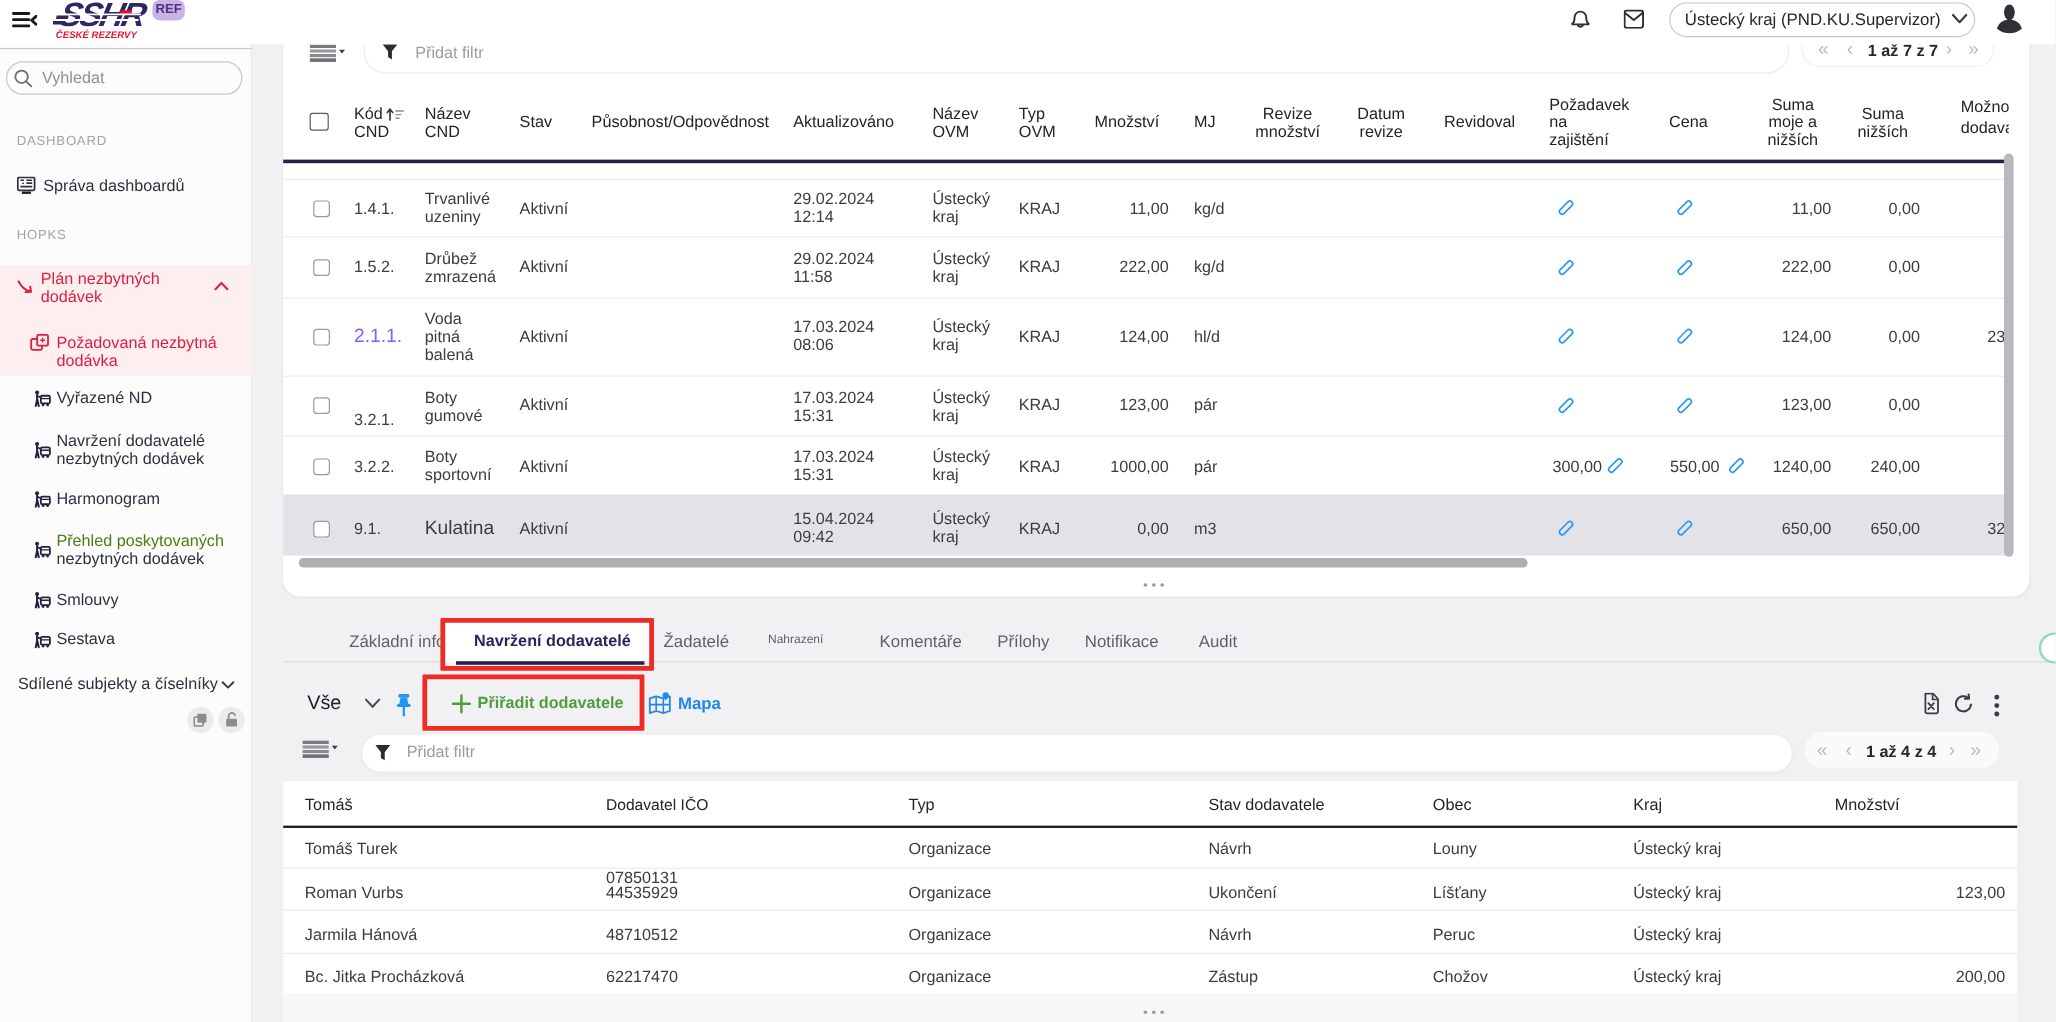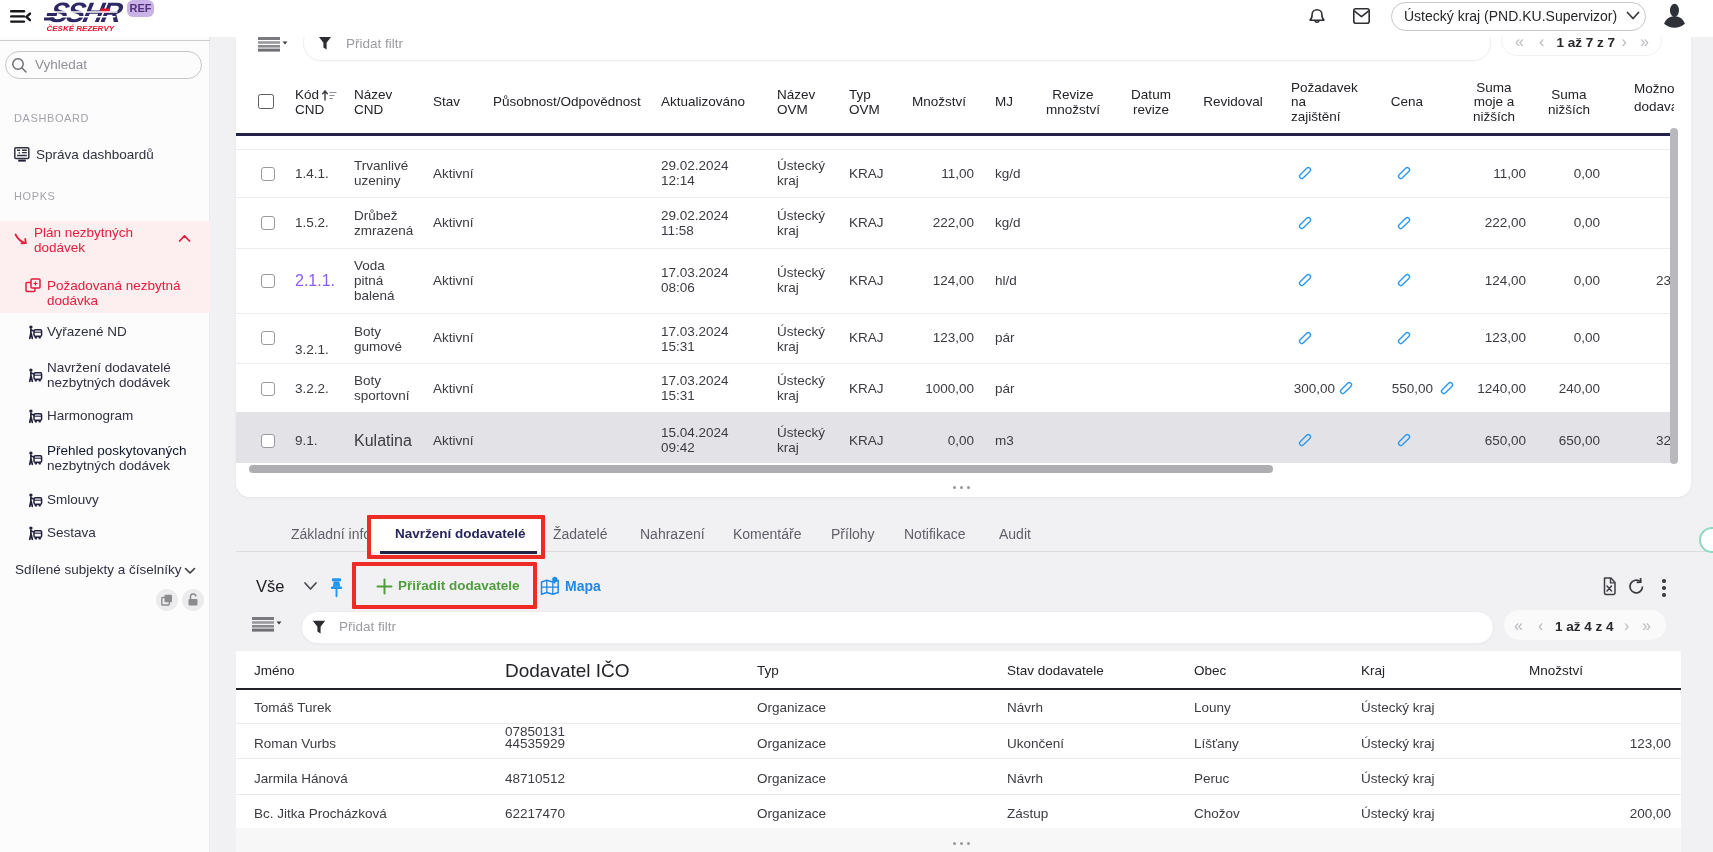--- a/index.html
+++ b/index.html
@@ -75,21 +75,21 @@
 <div style="position:absolute;font-size:13.5px;color:#2f3040;font-weight:normal;line-height:18.0px;white-space:nowrap;left:47px;top:407.0px;">Harmonogram</div>
 <svg style="position:absolute;left:28px;top:451px;" width="15" height="15" viewBox="0 0 15 15">
       <circle cx="2.9" cy="2.1" r="1.7" fill="#23233f"></circle>
       <path d="M2.9 4 L2.9 8.2 M2.9 8.2 L1.8 13.3 M3.1 8.2 L4.3 13.3" stroke="#23233f" stroke-width="1.7" stroke-linecap="round"></path>
       <path d="M3.3 5 L6 6.2" stroke="#23233f" stroke-width="1.4" stroke-linecap="round"></path>
       <rect x="6" y="4.8" width="7.6" height="6.4" rx="1.2" fill="none" stroke="#23233f" stroke-width="1.5"></rect>
       <path d="M6.2 7.2 L13.4 7.2" stroke="#23233f" stroke-width="1.1"></path>
       <circle cx="7.9" cy="12.4" r="1.2" fill="#23233f"></circle>
       <circle cx="11.7" cy="12.4" r="1.2" fill="#23233f"></circle>
     </svg>
-<div style="position:absolute;font-size:13.5px;color:#0f172a;font-weight:normal;line-height:18.0px;white-space:nowrap;left:47px;top:441.5px;">Přehled poskytovaných</div>
+<div style="position:absolute;font-size:13.5px;color:#4d7c0f;font-weight:normal;line-height:18.0px;white-space:nowrap;left:47px;top:441.5px;">Přehled poskytovaných</div>
 <div style="position:absolute;font-size:13.5px;color:#2f3040;font-weight:normal;line-height:18.0px;white-space:nowrap;left:47px;top:456.5px;">nezbytných dodávek</div>
 <svg style="position:absolute;left:28px;top:493px;" width="15" height="15" viewBox="0 0 15 15">
       <circle cx="2.9" cy="2.1" r="1.7" fill="#23233f"></circle>
       <path d="M2.9 4 L2.9 8.2 M2.9 8.2 L1.8 13.3 M3.1 8.2 L4.3 13.3" stroke="#23233f" stroke-width="1.7" stroke-linecap="round"></path>
       <path d="M3.3 5 L6 6.2" stroke="#23233f" stroke-width="1.4" stroke-linecap="round"></path>
       <rect x="6" y="4.8" width="7.6" height="6.4" rx="1.2" fill="none" stroke="#23233f" stroke-width="1.5"></rect>
       <path d="M6.2 7.2 L13.4 7.2" stroke="#23233f" stroke-width="1.1"></path>
       <circle cx="7.9" cy="12.4" r="1.2" fill="#23233f"></circle>
       <circle cx="11.7" cy="12.4" r="1.2" fill="#23233f"></circle>
     </svg>
@@ -306,21 +306,21 @@
 <div style="position:absolute;left:1670px;top:128px;width:7.5px;height:336px;background:#b9b9bd;border-radius:4px;"></div>
 <div style="position:absolute;left:953px;top:485.5px;width:3.4px;height:3.4px;background:#98989e;border-radius:50%;"></div>
 <div style="position:absolute;left:960px;top:485.5px;width:3.4px;height:3.4px;background:#98989e;border-radius:50%;"></div>
 <div style="position:absolute;left:967px;top:485.5px;width:3.4px;height:3.4px;background:#98989e;border-radius:50%;"></div>
 <div style="position:absolute;left:236px;top:551.3px;width:1477px;height:1.2px;background:#dcdcdf;"></div>
 <div style="position:absolute;font-size:14px;color:#5f5f68;font-weight:normal;line-height:18.5px;white-space:nowrap;left:243px;top:524.8px;margin-left:48px;">Základní informace</div>
 <div style="position:absolute;left:370.5px;top:517px;width:170px;height:34.5px;background:#fff;"></div>
 <div style="position:absolute;font-size:13.5px;color:#26265c;font-weight:bold;line-height:18.0px;white-space:nowrap;left:395px;top:525.0px;">Navržení dodavatelé</div>
 <div style="position:absolute;left:380px;top:551.2px;width:157px;height:2.8px;background:#23234a;"></div>
 <div style="position:absolute;font-size:14px;color:#5f5f68;font-weight:normal;line-height:18.5px;white-space:nowrap;left:553px;top:524.8px;">Žadatelé</div>
-<div style="position:absolute;font-size:14px;color:#5f5f68;font-weight:normal;line-height:18.5px;white-space:nowrap;left:640px;top:524.8px;">Nahrazení</div>
+<div style="position:absolute;font-size:10px;color:#5f5f68;font-weight:normal;line-height:18.5px;white-space:nowrap;left:640px;top:524.8px;">Nahrazení</div>
 <div style="position:absolute;font-size:14px;color:#5f5f68;font-weight:normal;line-height:18.5px;white-space:nowrap;left:733px;top:524.8px;">Komentáře</div>
 <div style="position:absolute;font-size:14px;color:#5f5f68;font-weight:normal;line-height:18.5px;white-space:nowrap;left:831px;top:524.8px;">Přílohy</div>
 <div style="position:absolute;font-size:14px;color:#5f5f68;font-weight:normal;line-height:18.5px;white-space:nowrap;left:904px;top:524.8px;">Notifikace</div>
 <div style="position:absolute;font-size:14px;color:#5f5f68;font-weight:normal;line-height:18.5px;white-space:nowrap;left:999px;top:524.8px;">Audit</div>
 <div style="position:absolute;left:366.5px;top:514.5px;width:178px;height:44px;border:4.5px solid #ee2b24;border-radius:1px;"></div>
 <div style="position:absolute;font-size:16.5px;color:#202025;font-weight:normal;line-height:21.0px;white-space:nowrap;left:256px;top:575.5px;">Vše</div>
 <svg style="position:absolute;left:303px;top:581px;" width="15" height="11" viewBox="0 0 15 11">
       <path d="M2 2 L7.5 8 L13 2" fill="none" stroke="#4a4a50" stroke-width="1.7" stroke-linecap="round" stroke-linejoin="round"></path>
     </svg>
 <svg style="position:absolute;left:330px;top:578px;" width="13" height="20" viewBox="0 0 13 20">
@@ -364,22 +364,22 @@
 <svg style="position:absolute;left:312px;top:620px;" width="14" height="15" viewBox="0 0 14 15">
       <path d="M0.8 0.8 L13.2 0.8 L8.6 6.8 L8.6 13.5 L5.4 11.6 L5.4 6.8 Z" fill="#2c2c31"></path>
     </svg>
 <div style="position:absolute;font-size:13.5px;color:#9b9ba1;font-weight:normal;line-height:18.0px;white-space:nowrap;left:339px;top:618.0px;">Přidat filtr</div>
 <div style="position:absolute;left:1504px;top:610px;width:162px;height:30px;background:#fafafb;border-radius:15px;"></div>
 <div style="position:absolute;font-size:16px;color:#b9b9be;font-weight:normal;line-height:20.5px;white-space:nowrap;left:1514px;top:616.2px;">«</div>
 <div style="position:absolute;font-size:16px;color:#b9b9be;font-weight:normal;line-height:20.5px;white-space:nowrap;left:1538px;top:616.2px;">‹</div>
 <div style="position:absolute;font-size:13.5px;color:#28282c;font-weight:bold;line-height:18.0px;white-space:nowrap;left:1555px;top:617.5px;">1 až 4 z 4</div>
 <div style="position:absolute;font-size:16px;color:#b9b9be;font-weight:normal;line-height:20.5px;white-space:nowrap;left:1624px;top:616.2px;">›</div>
 <div style="position:absolute;font-size:16px;color:#b9b9be;font-weight:normal;line-height:20.5px;white-space:nowrap;left:1642px;top:616.2px;transform:scaleX(-1);">«</div>
-<div style="position:absolute;font-size:13.5px;color:#232329;font-weight:normal;line-height:18.0px;white-space:nowrap;left:254px;top:662.0px;">Jméno</div>
-<div style="position:absolute;font-size:19px;color:#232329;font-weight:normal;line-height:18.0px;white-space:nowrap;left:505px;top:662.0px;">Dodavatel IČO</div>
+<div style="position:absolute;font-size:13.5px;color:#232329;font-weight:normal;line-height:18.0px;white-space:nowrap;left:254px;top:662.0px;">Tomáš</div>
+<div style="position:absolute;font-size:13px;color:#232329;font-weight:normal;line-height:18.0px;white-space:nowrap;left:505px;top:662.0px;">Dodavatel IČO</div>
 <div style="position:absolute;font-size:13.5px;color:#232329;font-weight:normal;line-height:18.0px;white-space:nowrap;left:757px;top:662.0px;">Typ</div>
 <div style="position:absolute;font-size:13.5px;color:#232329;font-weight:normal;line-height:18.0px;white-space:nowrap;left:1007px;top:662.0px;">Stav dodavatele</div>
 <div style="position:absolute;font-size:13.5px;color:#232329;font-weight:normal;line-height:18.0px;white-space:nowrap;left:1194px;top:662.0px;">Obec</div>
 <div style="position:absolute;font-size:13.5px;color:#232329;font-weight:normal;line-height:18.0px;white-space:nowrap;left:1361px;top:662.0px;">Kraj</div>
 <div style="position:absolute;font-size:13.5px;color:#232329;font-weight:normal;line-height:18.0px;white-space:nowrap;left:1529px;top:662.0px;">Množství</div>
 <div style="position:absolute;left:236px;top:688px;width:1445px;height:2.2px;background:#222228;"></div>
 <div style="position:absolute;font-size:13.5px;color:#3b3b42;font-weight:normal;line-height:18.0px;white-space:nowrap;left:254px;top:699.0px;">Tomáš Turek</div>
 <div style="position:absolute;font-size:13.5px;color:#3b3b42;font-weight:normal;line-height:18.0px;white-space:nowrap;left:505px;top:699.0px;margin-top:24px;">07850131</div>
 <div style="position:absolute;font-size:13.5px;color:#3b3b42;font-weight:normal;line-height:18.0px;white-space:nowrap;left:757px;top:699.0px;">Organizace</div>
 <div style="position:absolute;font-size:13.5px;color:#3b3b42;font-weight:normal;line-height:18.0px;white-space:nowrap;left:1007px;top:699.0px;">Návrh</div>

